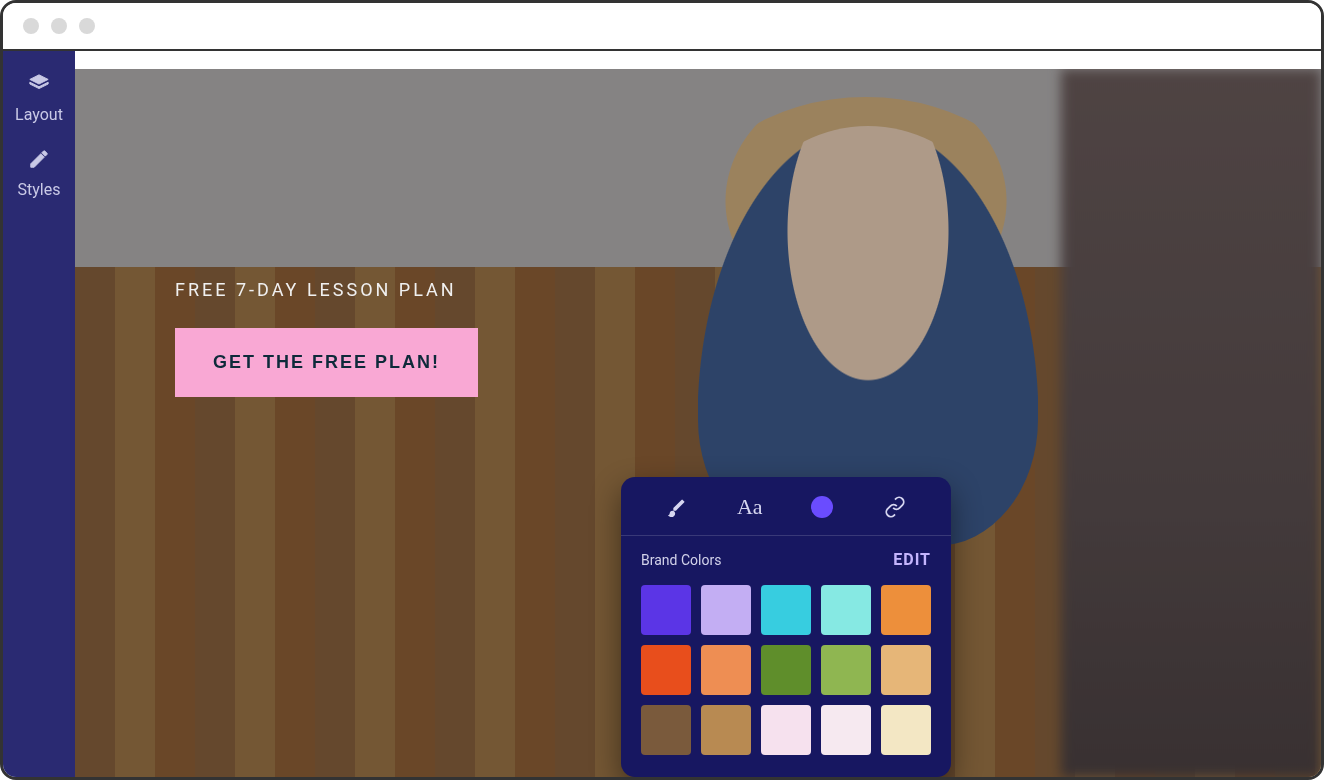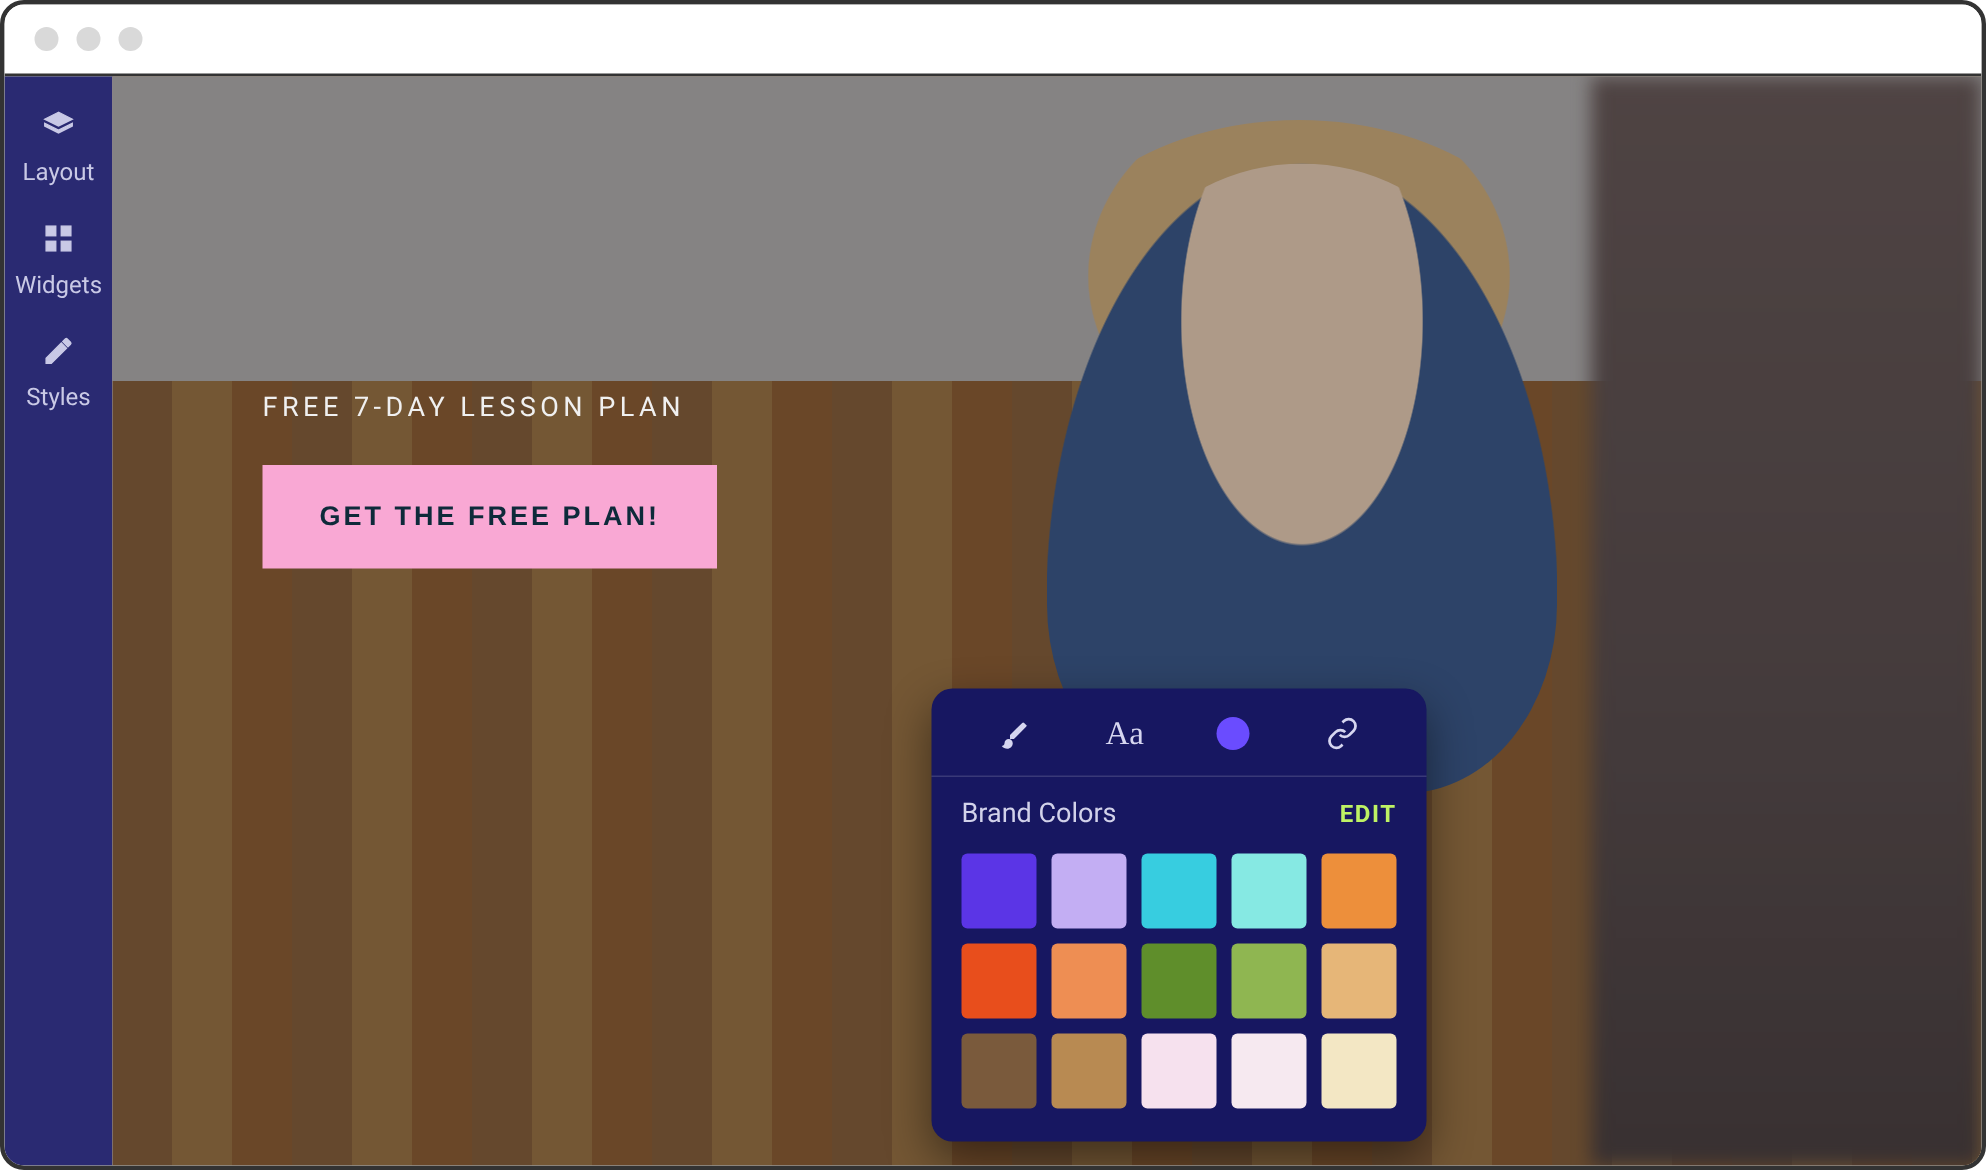--- a/index.html
+++ b/index.html
@@ -56,20 +56,21 @@
     padding: 12px 0;
     cursor: pointer;
     gap: 6px;
   }
   .sidebar-item svg { width: 22px; height: 22px; fill: #c9c9e6; stroke: #c9c9e6; }
   .canvas {
     flex: 1;
     position: relative;
     background: #7a6a55;
     overflow: hidden;
+    margin-top: 18px;
   }
   .bg-illustration {
     position: absolute;
     inset: 0;
   }
   .bg-wall {
     position: absolute;
     top: 0; left: 0; right: 0;
     height: 28%;
     background: #b8b5b1;
@@ -178,28 +179,28 @@
   .popover-body {
     padding: 14px 20px 22px;
   }
   .popover-header {
     display: flex;
     justify-content: space-between;
     align-items: center;
     margin-bottom: 16px;
   }
   .popover-title {
-    font-size: 18px;
+    font-size: 14px;
     color: #d2d2ea;
   }
   .popover-edit {
     font-size: 16px;
     font-weight: 700;
     letter-spacing: 1px;
-    color: #bef264;
+    color: #c4b5fd;
     cursor: pointer;
   }
   .swatch-grid {
     display: grid;
     grid-template-columns: repeat(5, 50px);
     gap: 10px;
   }
   .swatch {
     width: 50px;
     height: 50px;
@@ -220,31 +221,20 @@
   <div class="app">
 
     <div class="sidebar">
       <div class="sidebar-item">
         <span>
           <svg viewBox="0 0 24 24">
               <path d="M12 2 2 7l10 5 10-5-10-5zm0 13L2 10v2l10 5 10-5v-2l-10 5z"></path>
             </svg>
         </span>
         <span>Layout</span>
-      </div>
-      <div class="sidebar-item">
-        <span>
-          <svg viewBox="0 0 24 24">
-              <rect x="3" y="3" width="7" height="7"></rect>
-              <rect x="14" y="3" width="7" height="7"></rect>
-              <rect x="3" y="14" width="7" height="7"></rect>
-              <rect x="14" y="14" width="7" height="7"></rect>
-            </svg>
-        </span>
-        <span>Widgets</span>
       </div>
       <div class="sidebar-item">
         <span>
           <svg viewBox="0 0 24 24">
               <path d="M3 17.25V21h3.75L17.81 9.94l-3.75-3.75L3 17.25zM20.71 7.04a1 1 0 0 0 0-1.41l-2.34-2.34a1 1 0 0 0-1.41 0l-1.83 1.83 3.75 3.75 1.83-1.83z"></path>
             </svg>
         </span>
         <span>Styles</span>
       </div>
     </div>

